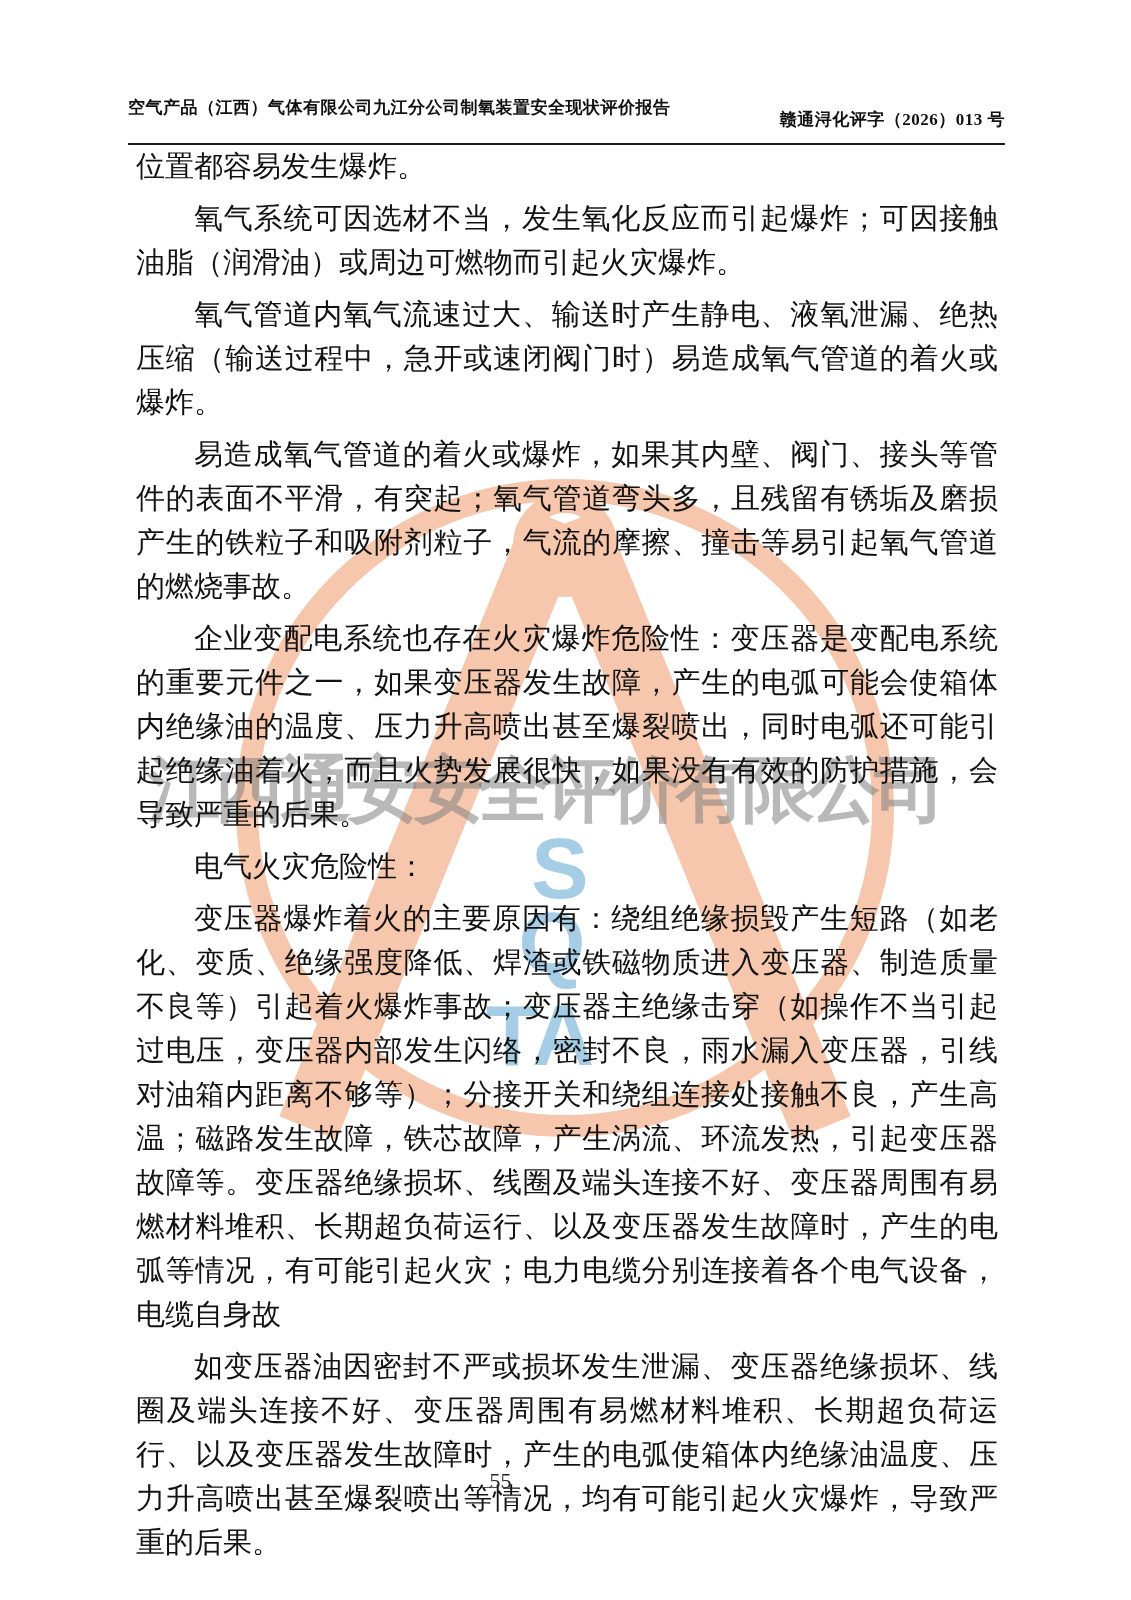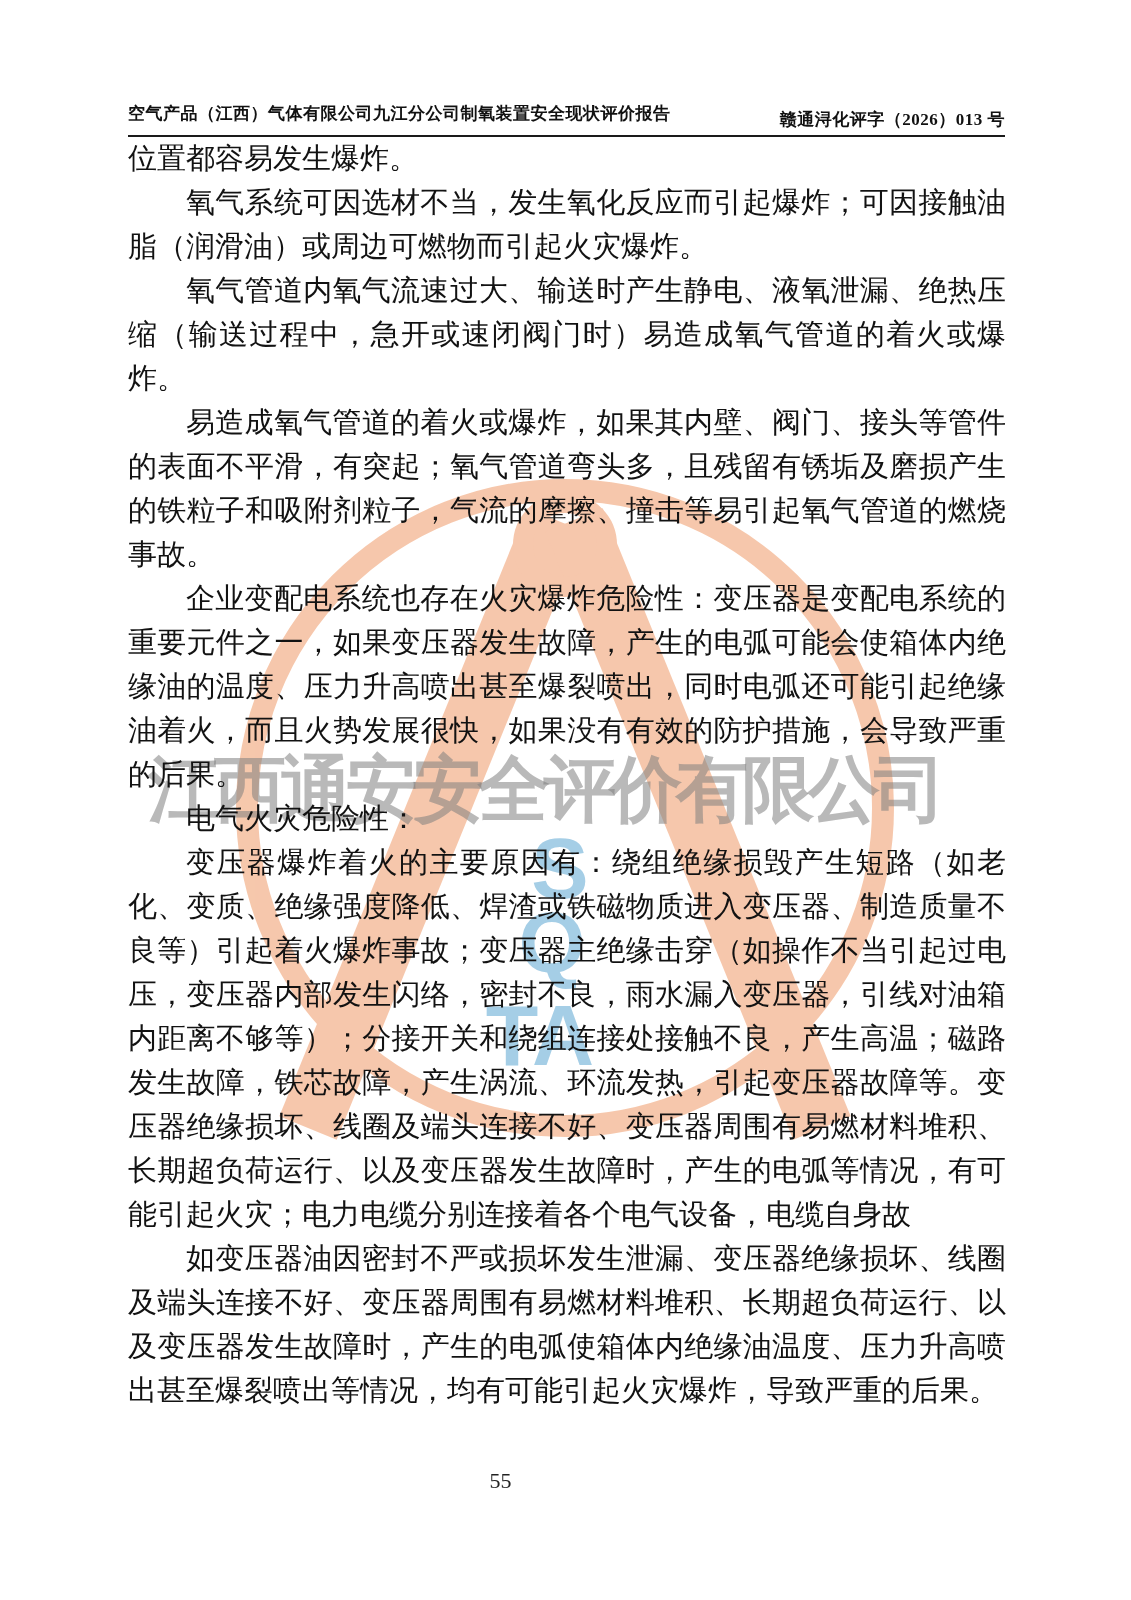--- a/index.html
+++ b/index.html
@@ -27,40 +27,40 @@
     user-select:none;
   }
   
   .header{
     position:absolute;
     left:128px;top:96px;
     width:877px;
     z-index:2;
     display:flex;
     justify-content:space-between;
-    align-items:center;
+    align-items:flex-start;
     border-bottom:2.5px solid #1a1a1a;
-    padding-bottom:4px;
+    padding-bottom:12px;
     font-weight:bold;
     color:#111;
   }
   .header-left{font-size:17px;letter-spacing:0.5px;}
   .header-right{font-size:17px;letter-spacing:0.5px;margin-top:12px;}
   
   .body-text{
     position:absolute;
     left:128px;top:136px;
     width:878px;
     z-index:2;
     color:#121212;
     font-size:29px;
     line-height:44px;
   }
   .body-text p{
-    margin:0;
+    margin:8px;
     text-align:justify;
     text-indent:2em;
   }
   .body-text p.no-indent{text-indent:0;}
   
   .footer{
     position:absolute;
     left:0;top:1468px;
     width:1001px;
     z-index:2;

